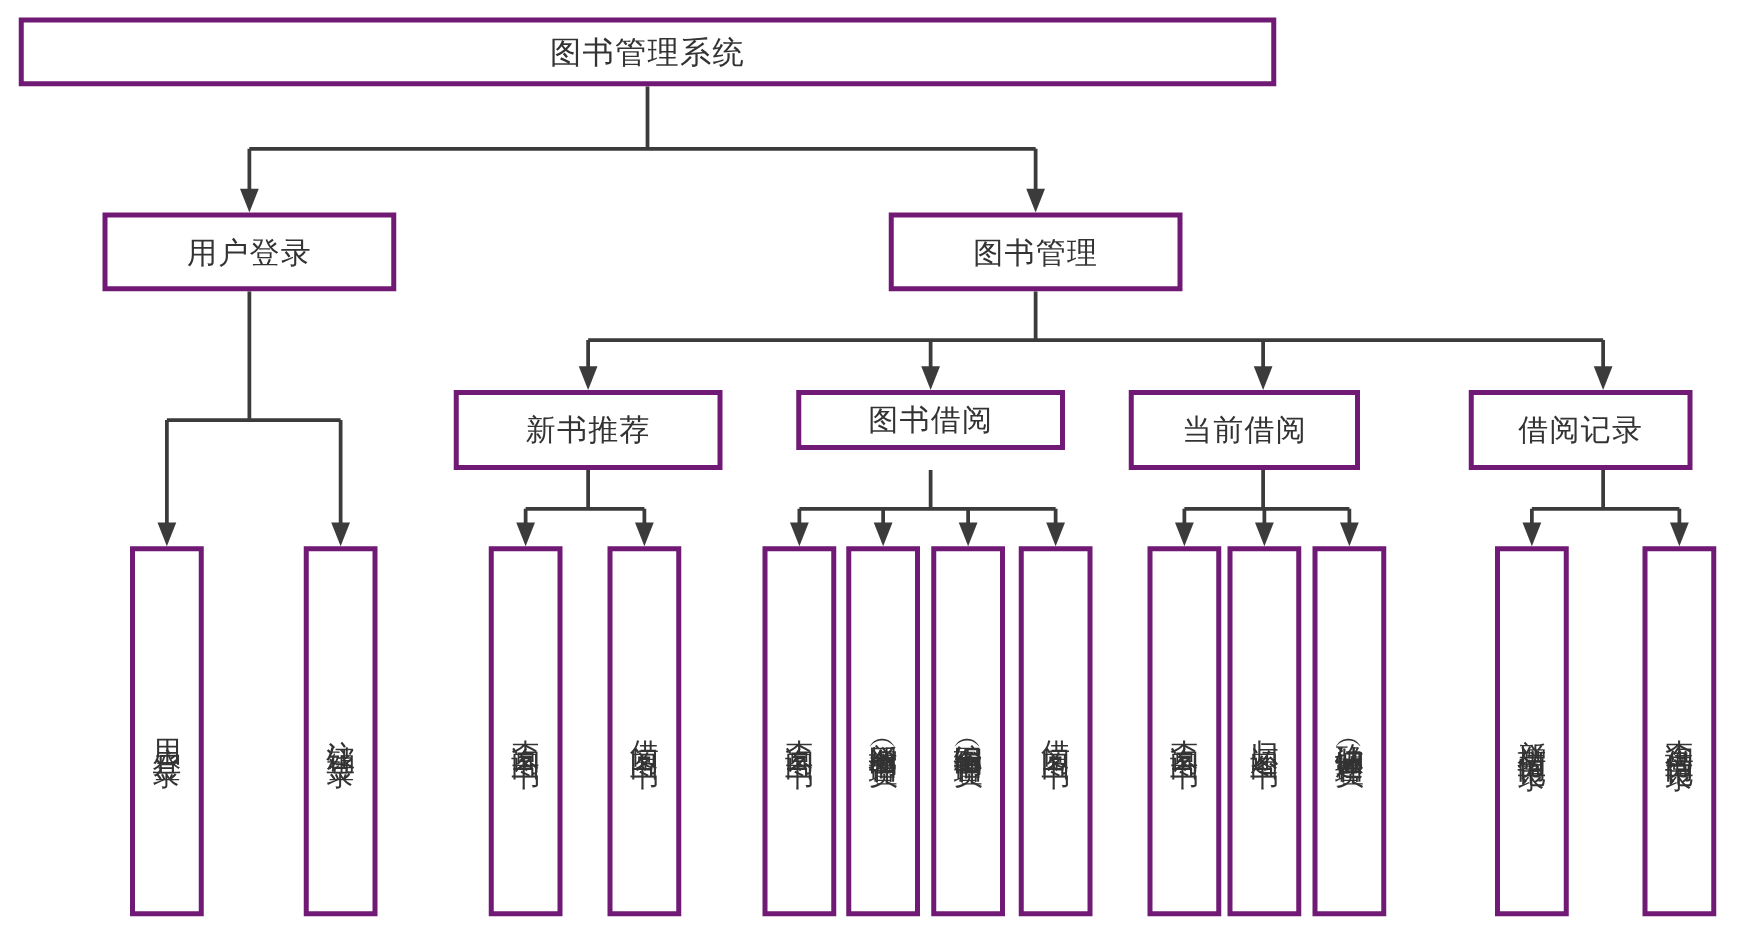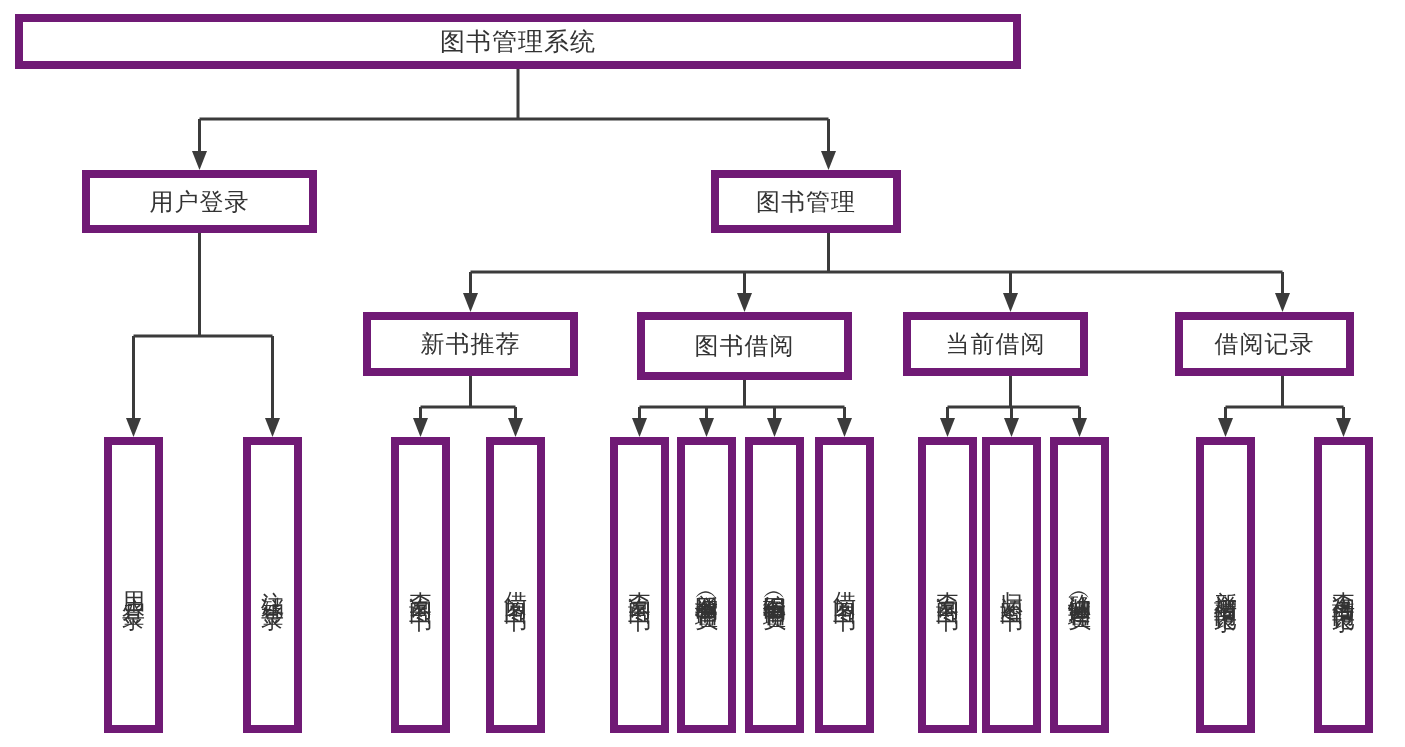--- a/index.html
+++ b/index.html
@@ -14,21 +14,21 @@
   #wires {
     position: absolute;
     left: 0; top: 0;
     width: 1405px; height: 747px;
     z-index: 0;
   }
   .box {
     position: absolute;
     box-sizing: border-box;
     background: #ffffff;
-    border: 8px solid #701a75;
+    border: 4px solid #701a75;
     color: #333333;
     display: flex;
     align-items: center;
     justify-content: center;
     z-index: 1;
     text-align: left;
   }
   .box.root  { font-size: 25px; letter-spacing: 1px; }
   .box.lvl   { font-size: 24px; letter-spacing: 1px; }
   .box.leaf  { font-size: 23px; }
@@ -89,24 +89,24 @@
     <polygon class="ah" points="1072,418 1087,418 1079.5,437"></polygon>
 
     <path class="wire" d="M1282.5 376 V407 M1225.5 407 H1343.5 M1225.5 407 V420 M1343.5 407 V420"></path>
     <polygon class="ah" points="1218,418 1233,418 1225.5,437"></polygon>
     <polygon class="ah" points="1336,418 1351,418 1343.5,437"></polygon>
   </svg>
 
   <div class="box root" style="left:15px; top:14px; width:1006px; height:55px;">图书管理系统</div>
 
   <div class="box lvl" style="left:82px; top:170px; width:235px; height:63px;">用户登录</div>
-  <div class="box lvl" style="left:711px; top:170px; width:190px; height:63px;">图书管理</div>
+  <div class="box lvl" style="left:711px; top:170px; width:235px; height:63px;">图书管理</div>
 
   <div class="box lvl" style="left:363px; top:312px; width:215px; height:64px;">新书推荐</div>
-  <div class="box lvl" style="left:637px; top:312px; width:215px; height:68px;">图书借阅</div>
+  <div class="box lvl" style="left:637px; top:312px; width:215px; height:48px;">图书借阅</div>
   <div class="box lvl" style="left:903px; top:312px; width:185px; height:64px;">当前借阅</div>
   <div class="box lvl" style="left:1175px; top:312px; width:179px; height:64px;">借阅记录</div>
 
   <div class="box leaf" style="left:104px; top:437px; width:59px; height:296px;">
     <span class="vtext">用户登录</span>
   </div>
   <div class="box leaf" style="left:243px; top:437px; width:59px; height:296px;">
     <span class="vtext">注销登录</span>
   </div>
 

